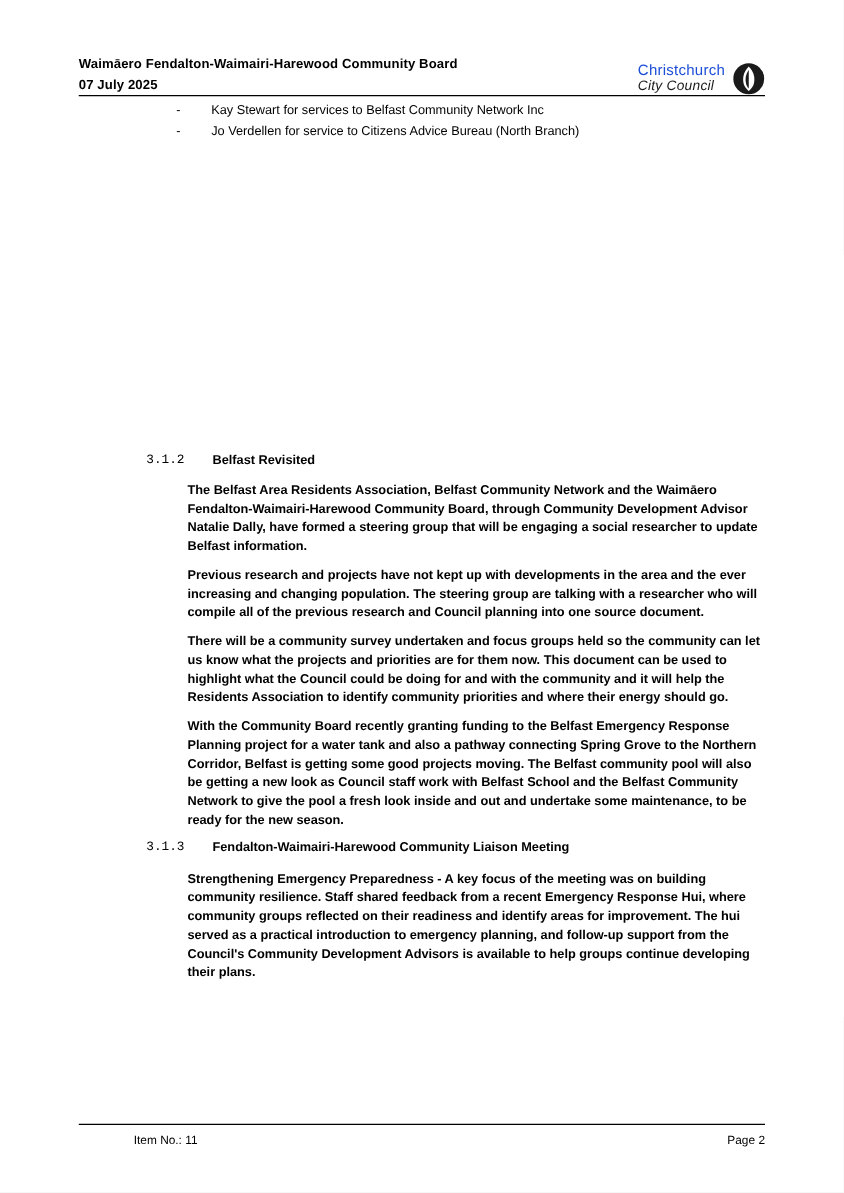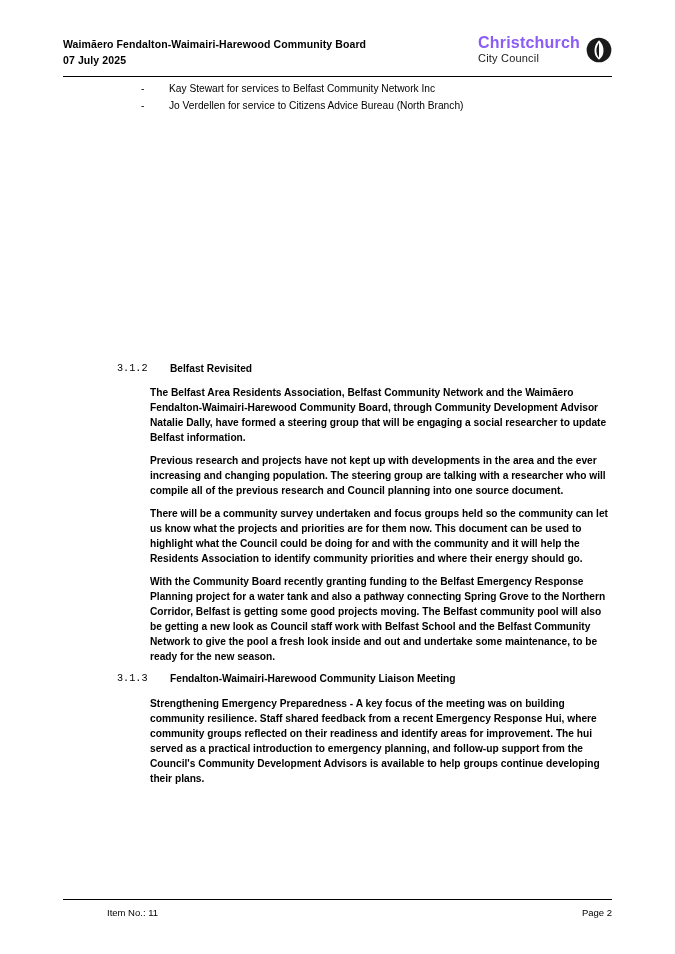--- a/index.html
+++ b/index.html
@@ -19,21 +19,21 @@
   }
   
   .header {
     position: absolute;
     left: 63px;
     top: 36px;
     right: 63px;
     height: 40px;
     display: flex;
     justify-content: space-between;
-    align-items: flex-start;
+    align-items: flex-end;
   }
   .header-titles {
     font-size: 10.5px;
     font-weight: bold;
     line-height: 1.55;
     letter-spacing: 0.1px;
   }
   .header-rule {
     position: absolute;
     left: 63px;
@@ -45,29 +45,30 @@
     display: flex;
     align-items: center;
     gap: 6px;
     margin-top: -2px;
   }
   .logo-text {
     text-align: left;
     line-height: 1.15;
   }
   .logo-line1 {
-    font-size: 16px;
-    font-weight: bold;
-    color: #8b5cf6;
+    font-size: 12px;
+    font-weight: normal;
+    color: #1d4ed8;
     letter-spacing: 0.2px;
   }
   .logo-line2 {
     font-size: 11px;
     color: #1a1a1a;
     letter-spacing: 0.2px;
+    font-style: italic;
   }
   .logo-mark {
     width: 26px;
     height: 26px;
     flex: 0 0 auto;
   }
   
   .content {
     position: absolute;
     left: 63px;

